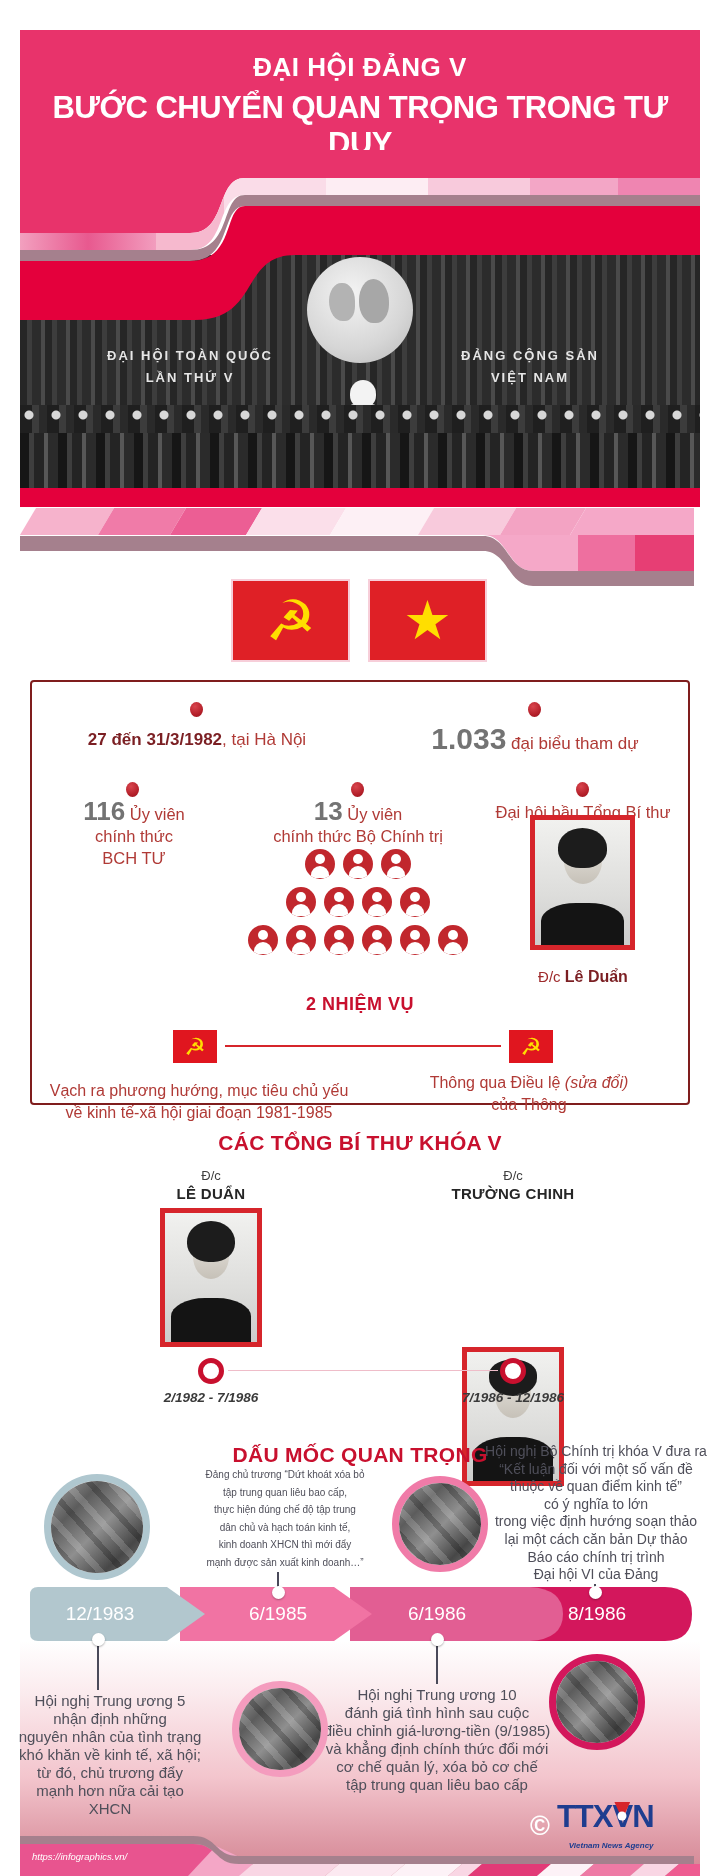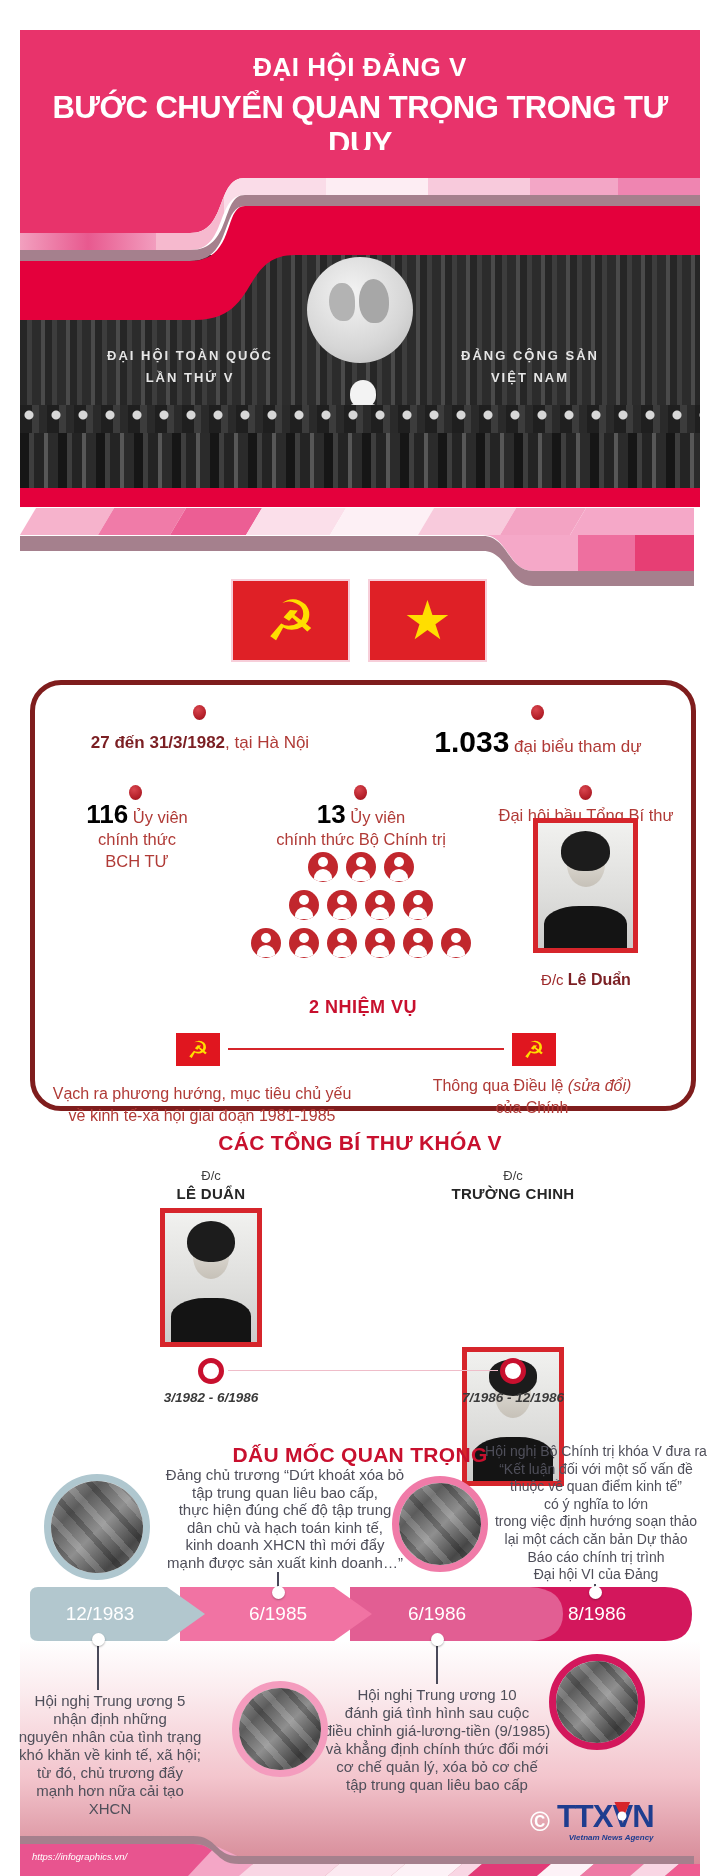--- a/index.html
+++ b/index.html
@@ -38,25 +38,25 @@
   #ribbonBottom{left:20px;top:488px;width:680px;height:122px;z-index:4;}
 
   
   .bigflag{width:115px;height:79px;background:#DF2026;box-shadow:0 0 0 2px #F7CED9;display:flex;align-items:center;justify-content:center;z-index:6;}
   #flagParty{left:233px;top:581px;}
   #flagVN{left:370px;top:581px;}
   #flagParty span{color:#FFDE00;font-size:56px;line-height:56px;}
   #flagVN span{color:#FFDE00;font-size:54px;line-height:58px;}
 
   
-  #statsbox{left:30px;top:680px;width:656px;height:421px;border:5px solid #7f1d1d;border-radius:31px;background:#fff;z-index:3;}
+  #statsbox{left:30px;top:680px;width:656px;height:421px;border:2px solid #7f1d1d;border-radius:4px;background:#fff;z-index:3;}
   .rdot{position:absolute;width:13px;height:15px;border-radius:50%;
     background:radial-gradient(circle at 38% 30%,#D9454E,#B21E28 65%,#8F151E);}
   .redtxt{color:#B03A36;}
-  .bignum{color:#000000;font-weight:bold;}
+  .bignum{color:#737373;font-weight:bold;}
   #stat-date{left:15px;top:48px;width:300px;font-size:17px;}
   #stat-date b{color:#7B1F23;}
   #stat-deleg{left:353px;top:40px;width:300px;font-size:17px;}
   #stat-deleg .bignum{font-size:30px;}
   .statcol{font-size:16.5px;line-height:22px;}
   #col1{left:22px;top:118px;width:160px;}
   #col1 .bignum,#col2 .bignum{font-size:26px;}
   #col2{left:206px;top:118px;width:240px;}
   #col3{left:461px;top:121px;width:180px;font-size:16.5px;}
   #portraitLD{left:498px;top:133px;width:95px;height:125px;border:5px solid #D6252B;}
@@ -88,21 +88,21 @@
   #leadersLine{left:228px;top:1370px;width:270px;height:1px;background:#EFBDC9;}
 
   
   .portrait{position:relative;overflow:hidden;background:linear-gradient(180deg,#f1f1ef 0%,#dddddb 60%,#cccccb 100%);}
   .p-hair{position:absolute;top:6%;left:24%;width:52%;height:32%;background:#1c1c1c;border-radius:50% 50% 45% 45%;}
   .p-face{position:absolute;top:15%;left:30%;width:40%;height:36%;background:linear-gradient(180deg,#eae7e1,#c6c1b8);border-radius:46% 46% 52% 52%;}
   .p-suit{position:absolute;bottom:0;left:6%;width:88%;height:34%;background:#141414;border-radius:42% 42% 0 0;}
 
   
   #milesHead{top:1443px;}
-  .callout{position:absolute;text-align:center;color:#4F4F5A;font-size:15px;line-height:17.6px;white-space:pre-line;}
+  .callout{position:absolute;text-align:center;color:#4F4F5A;font-size:10px;line-height:17.6px;white-space:pre-line;}
   #calloutA{left:156px;top:1466px;width:258px;}
   #calloutB{left:464px;top:1443px;width:264px;font-size:14px;}
   #calloutC{left:14px;top:1692px;width:192px;font-size:15px;line-height:18px;}
   #calloutD{left:320px;top:1686px;width:234px;font-size:15px;line-height:18px;}
   .tl-line{position:absolute;width:2px;background:#4A4A5A;}
   .tl-dot{position:absolute;width:13px;height:13px;background:#fff;border-radius:50%;box-shadow:0 1px 2px rgba(0,0,0,.3);z-index:8;}
   #timelineSvg{left:20px;top:1587px;width:680px;height:54px;z-index:6;}
   .tl-label{position:absolute;top:1603px;width:120px;text-align:center;color:#fff;font-size:19px;z-index:7;}
   .circlephoto{position:absolute;border-radius:50%;z-index:5;}
   .bwphoto{width:100%;height:100%;border-radius:50%;
@@ -117,21 +117,21 @@
   #gradPanel{left:20px;top:1641px;width:680px;height:235px;z-index:0;
     background:linear-gradient(180deg,#FFFFFF 0%,#FBEBEE 22%,#F3C5CD 58%,#DE9AA6 85%,#D28492 100%);}
 
   
   #ttxvn{left:530px;top:1802px;width:170px;display:flex;align-items:center;gap:7px;z-index:9;}
   #ttxvn .copy{color:#fff;font-size:27px;font-weight:bold;line-height:30px;}
   #ttxvn .word{font-size:31px;font-weight:800;color:#1E3D8F;letter-spacing:-1px;line-height:30px;text-align:right;}
   #ttxvn .vred{position:relative;display:inline-block;}
   #ttxvn .vred::before{content:"";position:absolute;left:10%;top:0;width:80%;height:58%;background:#D6252B;clip-path:polygon(0 0,100% 0,50% 100%);}
   #ttxvn .vred::after{content:"";position:absolute;left:50%;top:46%;width:9px;height:9px;background:#fff;border-radius:50%;transform:translate(-50%,-50%);}
-  #ttxvn .sub{font-size:8px;font-weight:bold;font-style:italic;color:#1E3D8F;text-align:right;margin-top:1px;}
+  #ttxvn .sub{font-size:8px;font-weight:bold;font-style:italic;color:#1E3D8F;text-align:right;margin-top:9px;}
   #footerSvg{left:20px;top:1828px;width:680px;height:48px;z-index:8;}
   #footerUrl{left:32px;top:1851px;width:200px;color:#fff;font-size:9.5px;font-style:italic;z-index:10;}
 </style>
 </head>
 <body>
 
 <div id="page">
 
   <div id="hdr" class="abs">
     <div class="t1">ĐẠI HỘI ĐẢNG V</div>
@@ -281,21 +281,21 @@
     <div id="mfR" class="mini-flag">
         <span class="sym">☭</span>
       </div>
 
     <div id="task1" class="abs ctr task">
       <div>Vạch ra phương hướng, mục tiêu chủ yếu</div>
       <div>về kinh tế-xã hội giai đoạn 1981-1985</div>
     </div>
     <div id="task2" class="abs ctr task">
       <div><span>Thông qua Điều lệ </span><i>(sửa đổi)</i></div>
-      <div>của Chính</div>
+      <div>của Thông</div>
     </div>
   </div>
 
   <div id="leadersHead" class="abs sect-head">CÁC TỔNG BÍ THƯ KHÓA V</div>
 
   <div class="abs dclabel" style="left:151px;top:1168px;">Đ/c</div>
   <div class="abs ldname" style="left:131px;top:1185px;">LÊ DUẨN</div>
   <div class="abs portrait bportrait" style="left:160px;top:1208px;width:92px;height:129px;">
     <div class="p-face"></div>
       <div class="p-hair"></div>
@@ -304,21 +304,21 @@
   <div class="abs dclabel" style="left:453px;top:1168px;">Đ/c</div>
   <div class="abs ldname" style="left:433px;top:1185px;">TRƯỜNG CHINH</div>
   <div class="abs portrait bportrait" style="left:462px;top:1208px;width:92px;height:129px;">
     <div class="p-face"></div>
       <div class="p-hair" style="border-radius:50% 50% 60% 60%;height:28%;"></div>
       <div class="p-suit"></div>
   </div>
   <div id="leadersLine" class="abs"></div>
   <div class="ring" style="left:198px;top:1358px;"></div>
   <div class="ring" style="left:500px;top:1358px;"></div>
-  <div class="term" style="left:111px;top:1390px;">3/1982 - 6/1986</div>
+  <div class="term" style="left:111px;top:1390px;">2/1982 - 7/1986</div>
   <div class="term" style="left:413px;top:1390px;">7/1986 - 12/1986</div>
 
   <div id="milesHead" class="abs sect-head">DẤU MỐC QUAN TRỌNG</div>
 
   <div id="calloutA" class="callout">Đảng chủ trương “Dứt khoát xóa bỏ
 tập trung quan liêu bao cấp,
 thực hiện đúng chế độ tập trung
 dân chủ và hạch toán kinh tế,
 kinh doanh XHCN thì mới đẩy
 mạnh được sản xuất kinh doanh…”</div>

